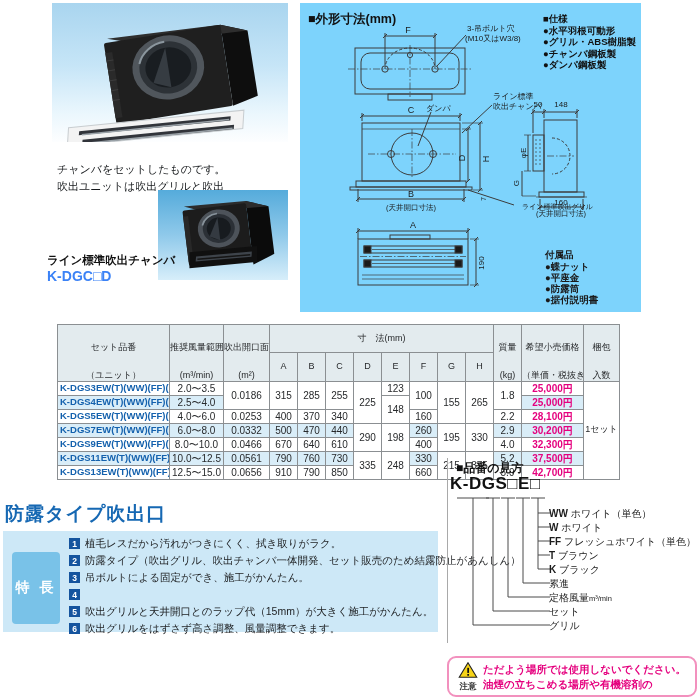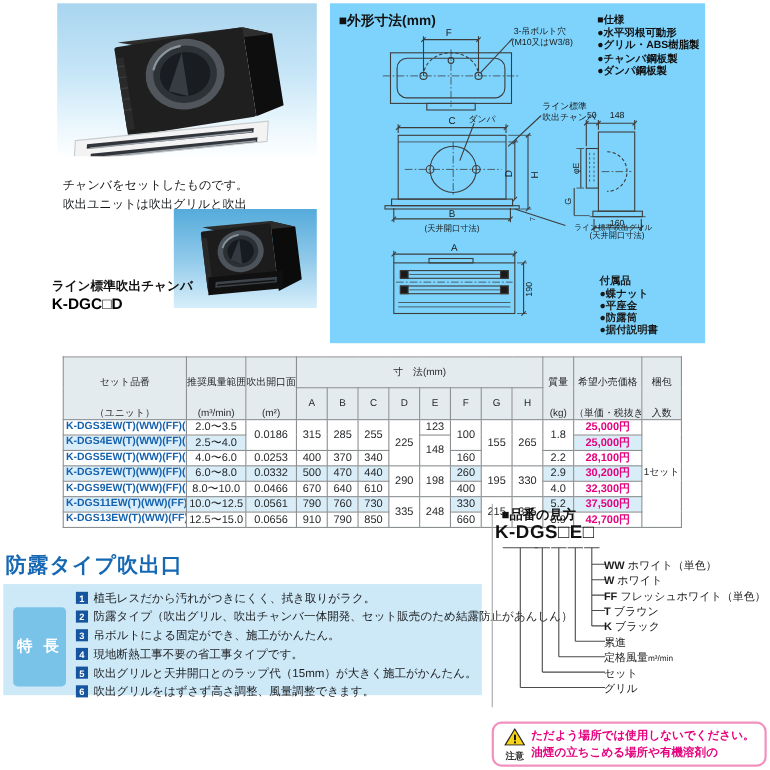--- a/index.html
+++ b/index.html
@@ -7,21 +7,21 @@
   body { font-family:"Liberation Sans","DejaVu Sans",sans-serif; }
   #page { position:relative; width:700px; height:700px; background:#fff; overflow:hidden; }
 
   
   .photo1 { position:absolute; left:52px; top:3px; width:236px; height:139px;
             background:linear-gradient(180deg,#a9d5ef 0%,#c6e5f7 45%,#ebf7fd 80%,#fdfeff 100%); }
   .photo2 { position:absolute; left:158px; top:190px; width:130px; height:90px;
             background:linear-gradient(180deg,#55abdb 0%,#8fc9ea 50%,#d7eefa 100%); }
   .caption1 { position:absolute; left:57px; top:161px; font-size:11px; line-height:1.5; color:#15181b; }
   .label2-1 { position:absolute; left:47px; top:253px; font-size:11.5px; font-weight:bold; color:#111; }
-  .label2-2 { position:absolute; left:47px; top:268px; font-size:14px; font-weight:bold; color:#000000; }
+  .label2-2 { position:absolute; left:47px; top:268px; font-size:14px; font-weight:bold; color:#3b82f6; }
 
   
   .dim-panel { position:absolute; left:300px; top:3px; width:341px; height:309px; background:#7dd3fc; }
   .dim-title { position:absolute; left:8px; top:8px; font-size:12.5px; font-weight:bold; color:#111; }
   .spec-list { position:absolute; left:243px; top:10px; font-size:9.5px; font-weight:bold; color:#111; line-height:11.5px; }
   .dim-svg  { position:absolute; left:0; top:0; }
   .dim-svg text { font-family:"Liberation Sans","DejaVu Sans",sans-serif; fill:#1a1a1a; }
 
   
   .spec-table { position:absolute; left:57px; top:324px; border-collapse:collapse; table-layout:fixed; width:562px; background:#fff; }
@@ -429,21 +429,20 @@
       <div class="feat-row">
         <span class="feat-num">2</span>
         <span class="feat-text">防露タイプ（吹出グリル、吹出チャンバ一体開発、セット販売のため結露防止があんしん）</span>
         </div>
       <div class="feat-row">
         <span class="feat-num">3</span>
         <span class="feat-text">吊ボルトによる固定ができ、施工がかんたん。</span>
         </div>
       <div class="feat-row">
         <span class="feat-num">4</span>
-        <span class="feat-text">現地断熱工事不要の省工事タイプです。</span>
         </div>
       <div class="feat-row">
         <span class="feat-num">5</span>
         <span class="feat-text">吹出グリルと天井開口とのラップ代（15mm）が大きく施工がかんたん。</span>
         </div>
       <div class="feat-row">
         <span class="feat-num">6</span>
         <span class="feat-text">吹出グリルをはずさず高さ調整、風量調整できます。</span>
         </div>
     </div>

